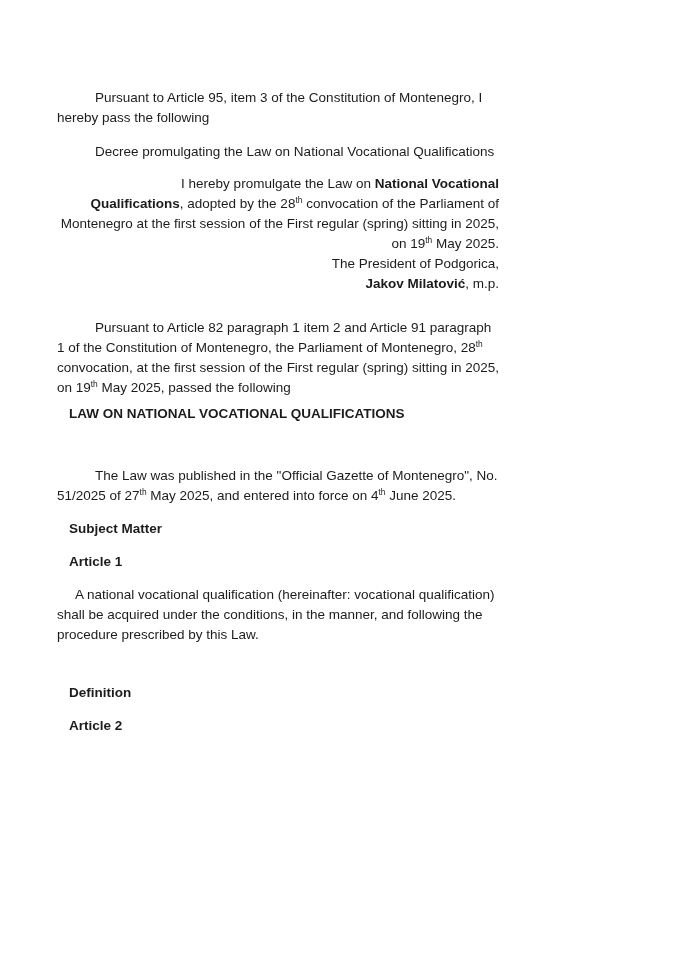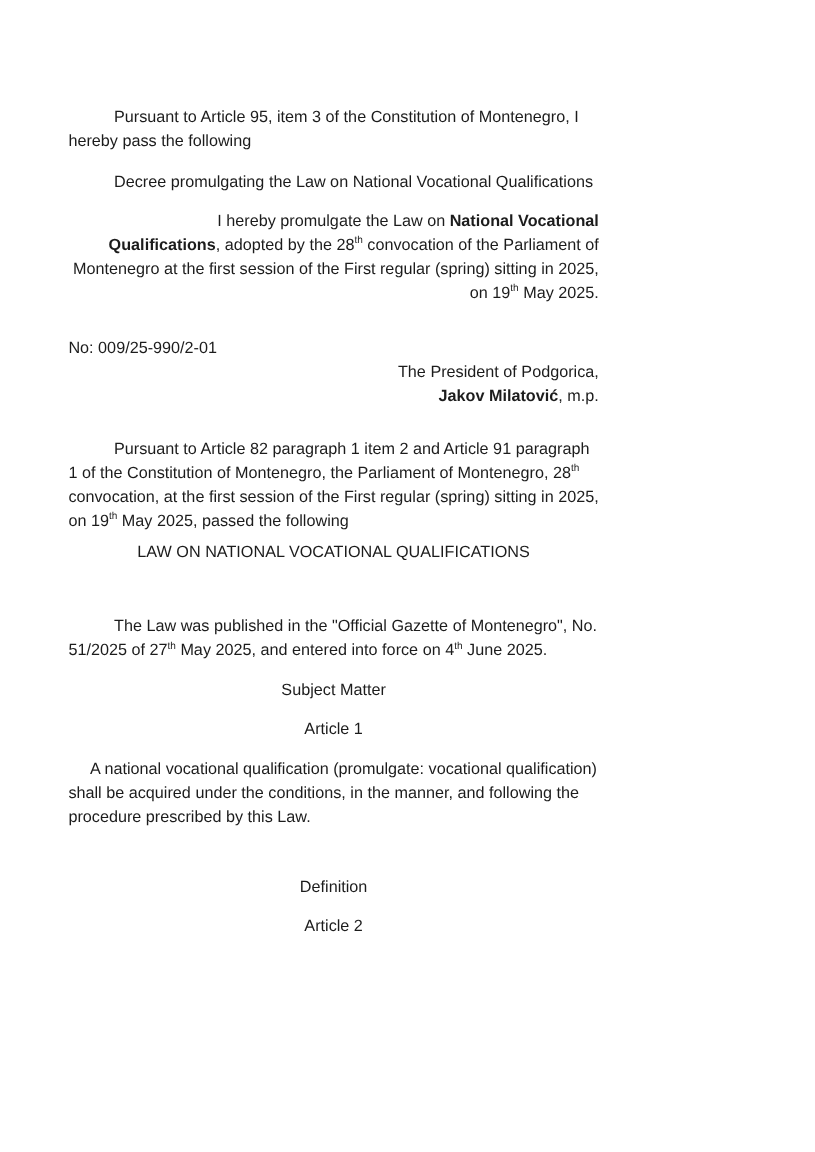--- a/index.html
+++ b/index.html
@@ -19,22 +19,21 @@
     font-size: 13.5px;
     line-height: 20px;
     overflow: hidden;
   }
   p { margin: 0; }
   .para { text-align: left; }
   .indent { text-indent: 38px; }
   .indent-sm { text-indent: 18px; }
   .heading {
     margin: 12px;
-    text-align: center;
-    font-weight: normal;
+    font-weight: bold;
     font-size: 13.5px;
     line-height: 20px;
   }
   sup {
     font-size: 0.62em;
     line-height: 0;
     vertical-align: super;
   }
   .sig {
     text-align: right;
@@ -55,38 +54,37 @@
 <body>
 
 <div class="page">
 
   <p class="para indent">Pursuant to Article 95, item 3 of the Constitution of Montenegro, I hereby pass the following</p>
 
   <p class="para indent mt-decree">Decree promulgating the Law on National Vocational Qualifications</p>
 
   <p class="para indent mt-promulg"><span>I hereby promulgate the Law on </span><span style="font-weight: bold;">National Vocational Qualifications</span><span>, adopted by the 28</span><sup>th</sup><span> convocation of the Parliament of Montenegro at the first session of the First regular (spring) sitting in 2025, on 19</span><sup>th</sup><span> May 2025.</span></p>
 
-  <p class="para mt-number">No: 009/25-990/2-01</p>
 
 
   <div class="sig">
     <p>The President of Podgorica,</p>
     <p><span style="font-weight: bold;">Jakov Milatović</span><span>, m.p.</span></p>
   </div>
 
   <p class="para indent mt-pursuant82"><span>Pursuant to Article 82 paragraph 1 item 2 and Article 91 paragraph 1 of the Constitution of Montenegro, the Parliament of Montenegro, 28</span><sup>th</sup><span> convocation, at the first session of the First regular (spring) sitting in 2025, on 19</span><sup>th</sup><span> May 2025, passed the following</span></p>
 
   <p class="heading mt-lawtitle">LAW ON NATIONAL VOCATIONAL QUALIFICATIONS</p>
 
   <p class="para indent mt-publication"><span>The Law was published in the "Official Gazette of Montenegro", No. 51/2025 of 27</span><sup>th</sup><span> May 2025, and entered into force on 4</span><sup>th</sup><span> June 2025.</span></p>
 
 
   <p class="heading mt-sub">Subject Matter</p>
 
   <p class="heading mt-sub">Article 1</p>
 
-  <p class="para indent-sm mt-article1p">A national vocational qualification (promulgate: vocational qualification) shall be acquired under the conditions, in the manner, and following the procedure prescribed by this Law.</p>
+  <p class="para indent-sm mt-article1p">A national vocational qualification (hereinafter: vocational qualification) shall be acquired under the conditions, in the manner, and following the procedure prescribed by this Law.</p>
 
   <p class="heading mt-definition">Definition</p>
 
   <p class="heading mt-sub">Article 2</p>
 
 </div>
 
 </body></html>

